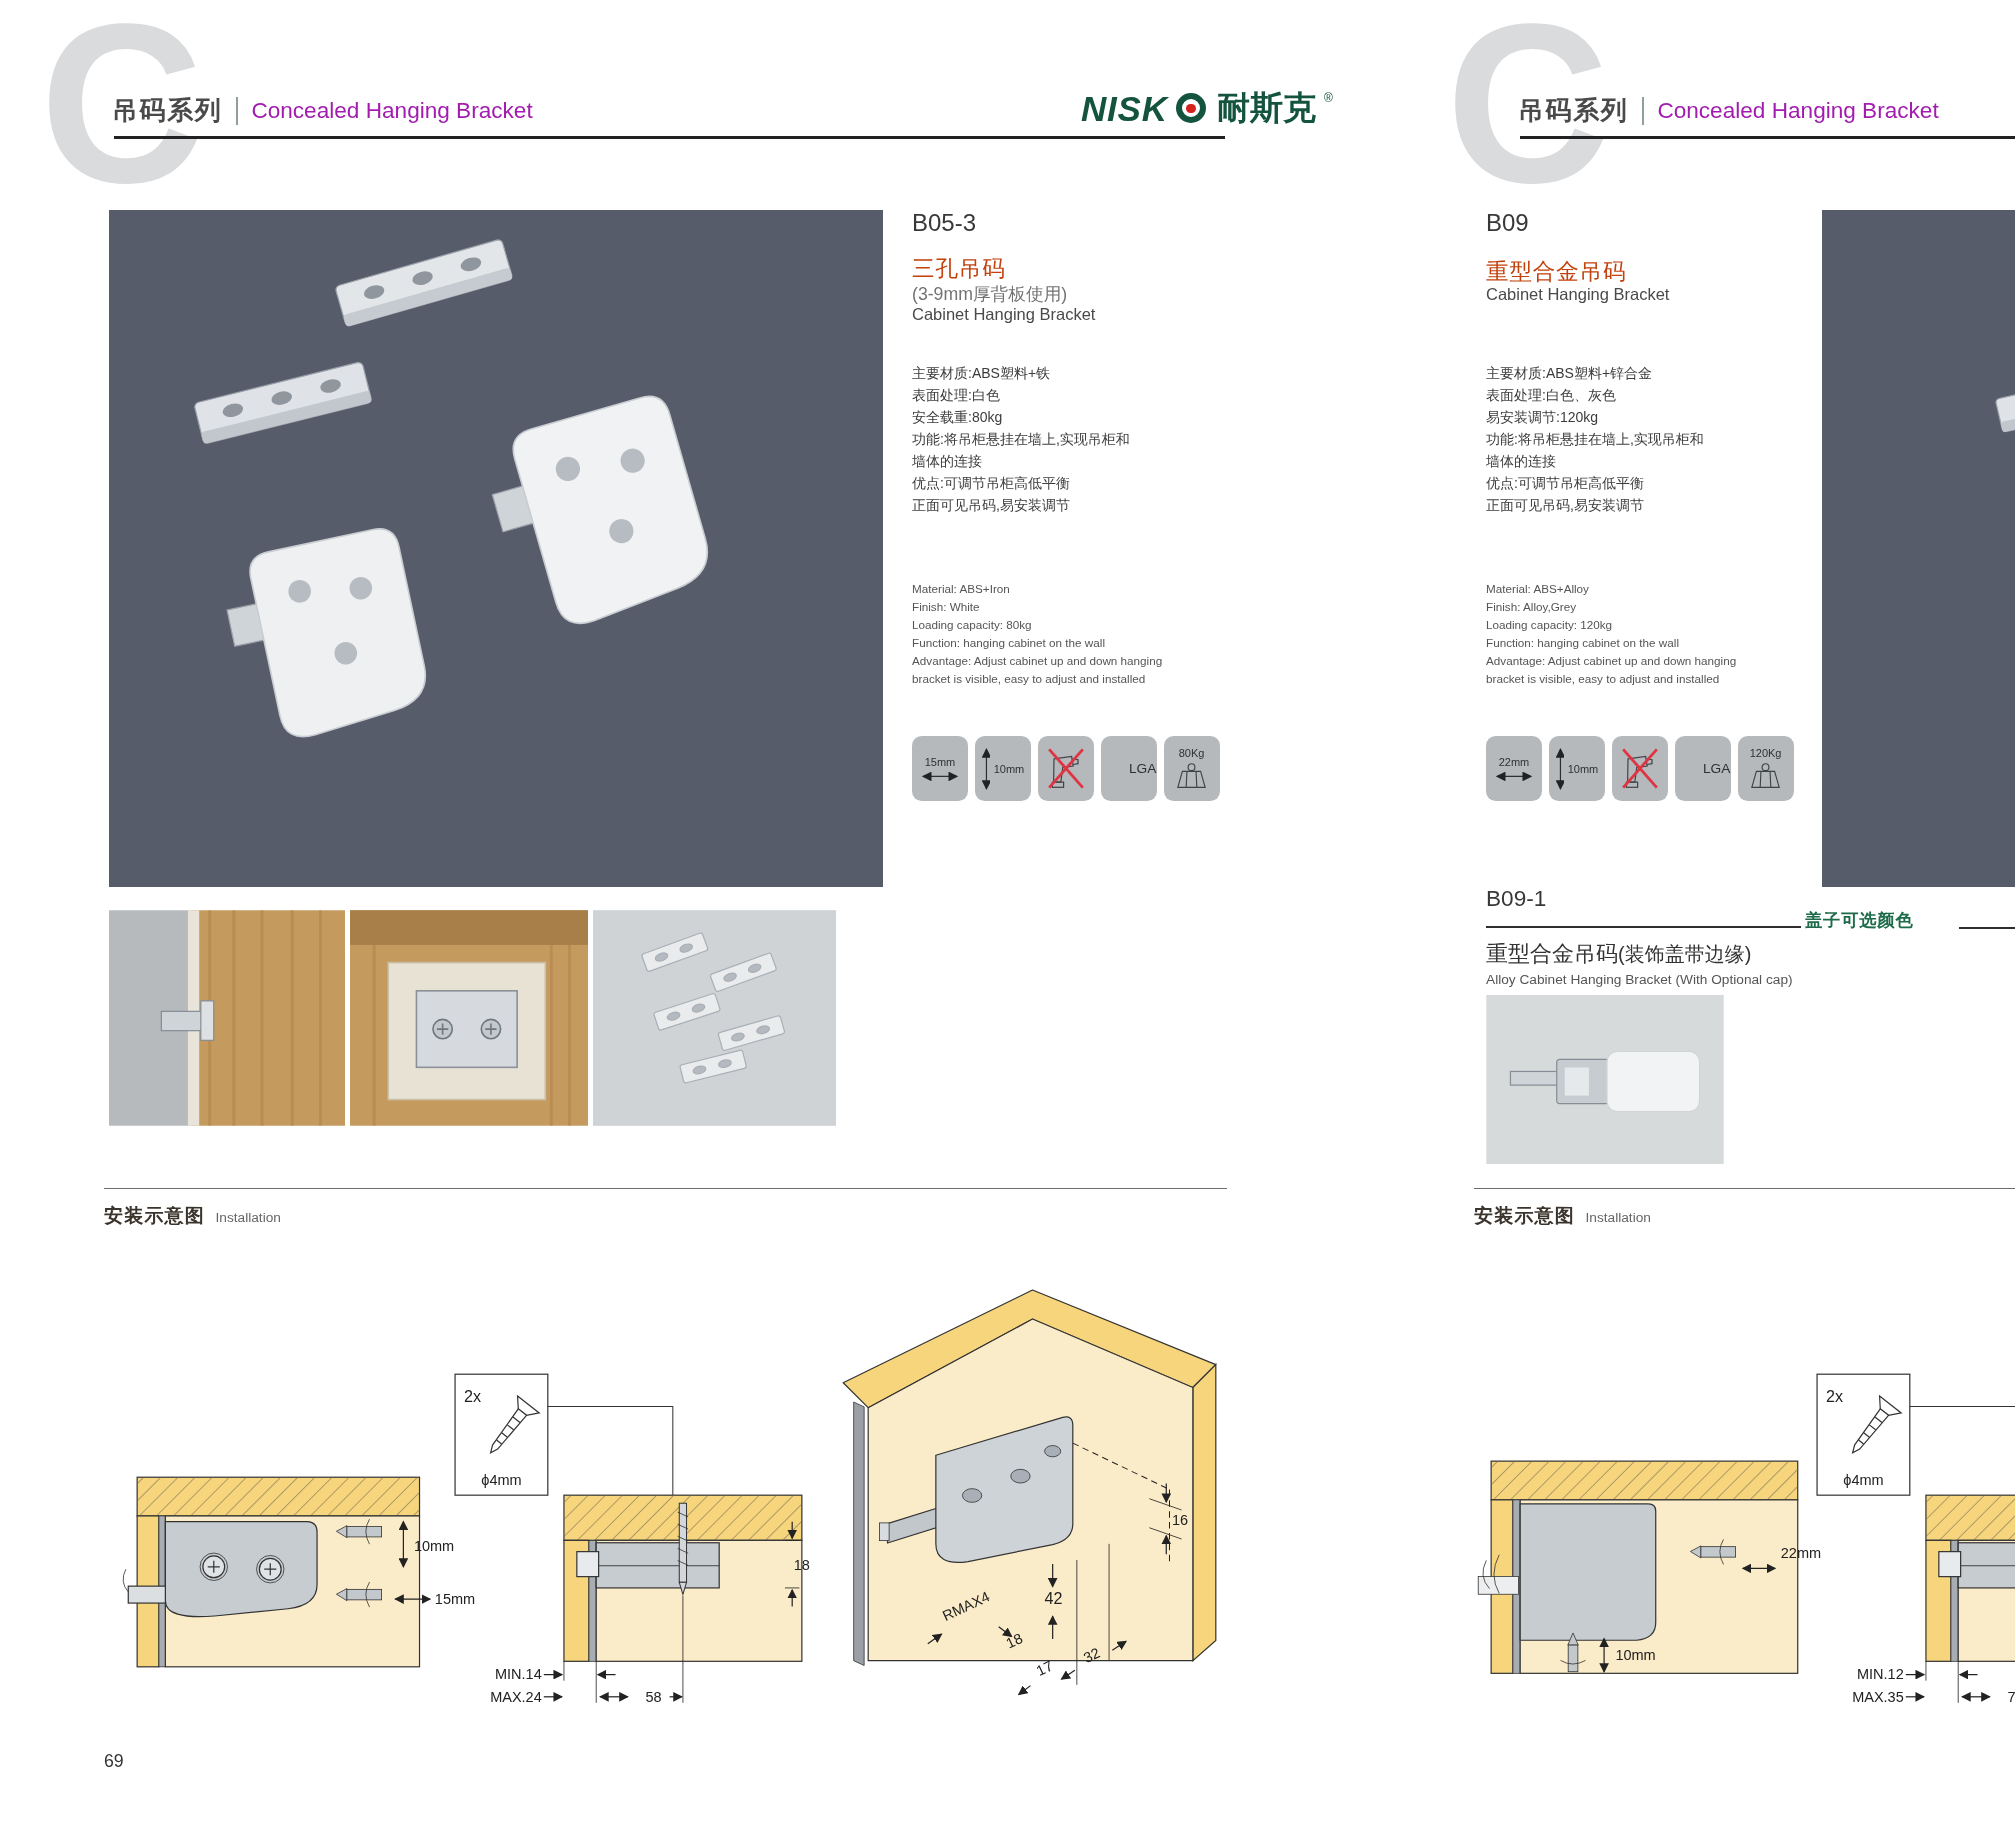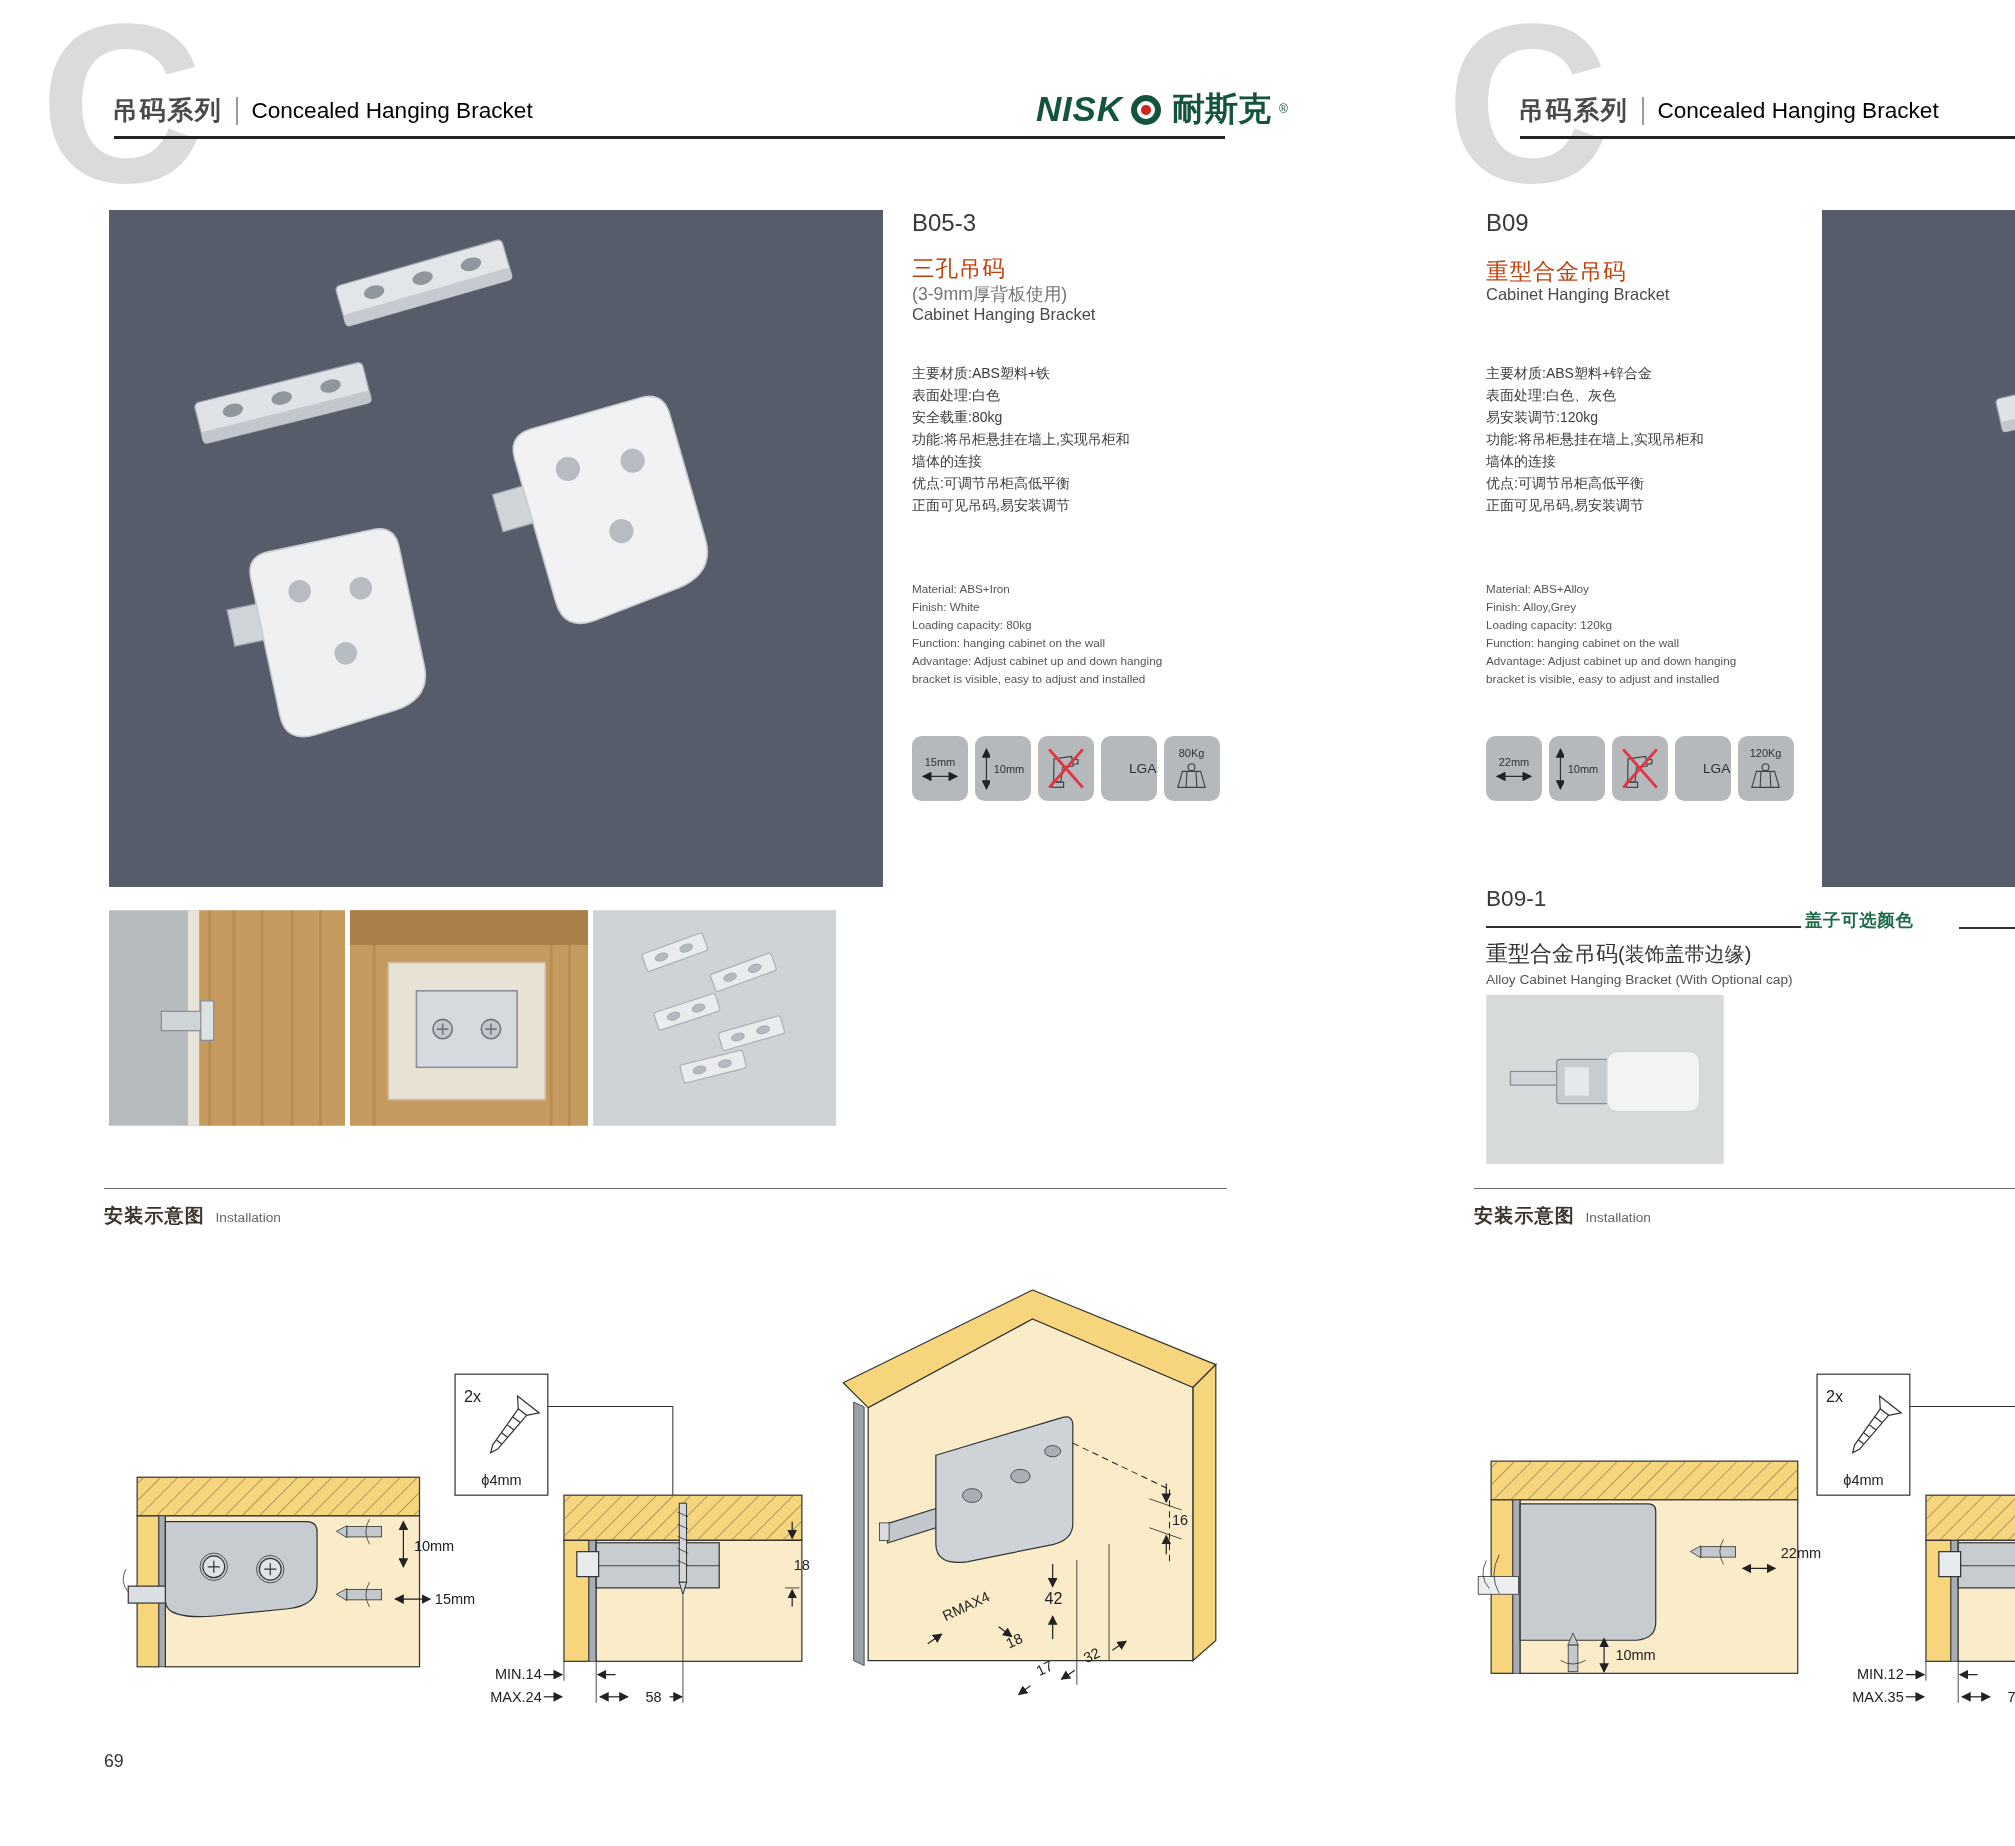--- a/index.html
+++ b/index.html
@@ -5,23 +5,23 @@
   * { margin:0; padding:0; box-sizing:border-box; }
   body { background:#ffffff; font-family:"Liberation Sans", sans-serif; color:#3c3c3c; }
   #canvas { position:relative; width:2703px; height:1847px; background:#fff; overflow:hidden; }
   .abs { position:absolute; }
 
   
   .watermark { font-size:226px; font-weight:700; color:#d9dbdd; line-height:0.78; }
   .hdr { display:flex; align-items:center; gap:13.7px; }
   .hdr-cn { font-size:26px; font-weight:700; color:#4a4a4a; letter-spacing:1.6px; }
   .hdr-sep { width:1.6px; height:28px; background:#8fa09a; }
-  .hdr-en { font-size:22.6px; color:#000000; }
+  .hdr-en { font-size:22.6px; color:#a21caf; }
   .hdr-rule { height:2.8px; background:#222; }
-  .logo { display:flex; align-items:center; gap:8px; }
+  .logo { display:flex; align-items:flex-start; gap:8px;margin-left:45px; }
   .logo-txt { font-size:35px; font-weight:800; color:#14543f; letter-spacing:0.8px; font-style:italic; line-height:1; }
   .logo-o { position:relative; width:30px; height:30px; border:6.9px solid #14543f; border-radius:50%; margin-top:2.4px; }
   .logo-dot { position:absolute; left:50%; top:50%; width:9.7px; height:9.7px; margin:-4.8px 0 0 -4.8px; border-radius:50%; background:#d6221c; }
   .logo-cn { font-size:33px; font-weight:800; color:#14543f; line-height:1; margin-left:3.2px; }
   .logo-reg { font-size:12px; color:#14543f; }
 
   
   .p-code { font-size:24px; color:#383838; }
   .p-name-cn { font-size:22.6px; color:#c2410c; letter-spacing:0.8px; }
   .p-note { font-size:17.7px; color:#737373; }

